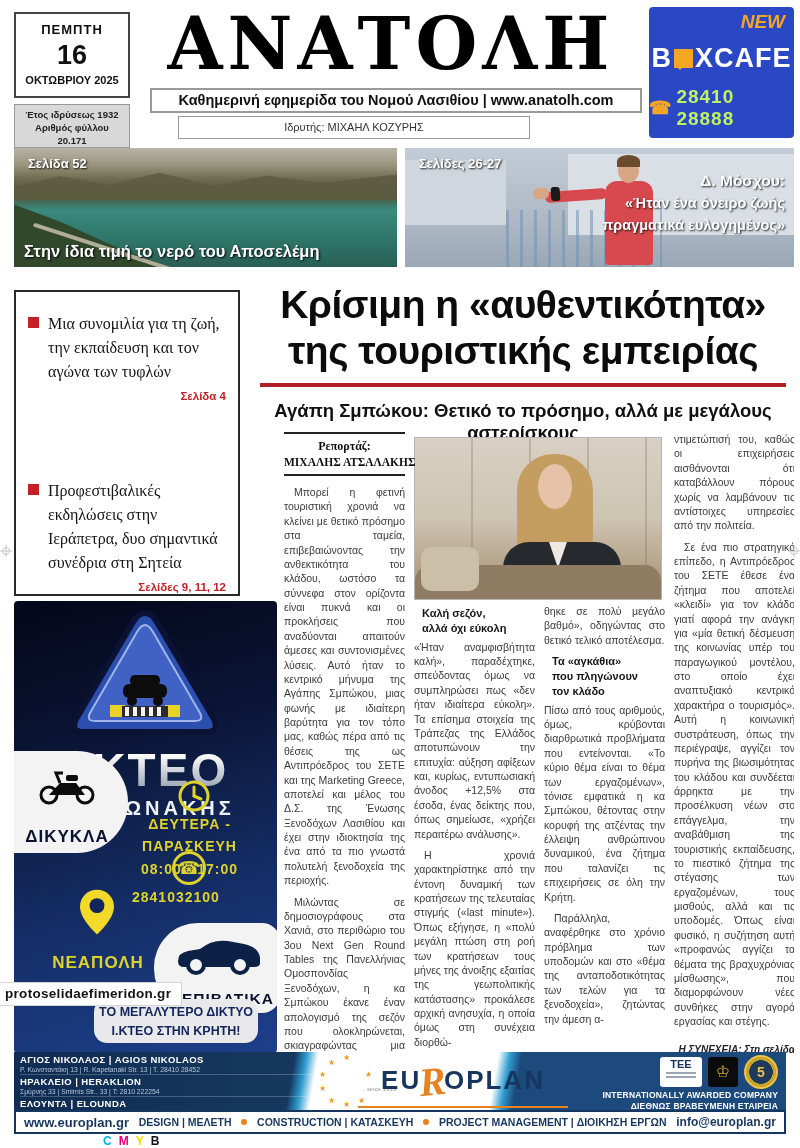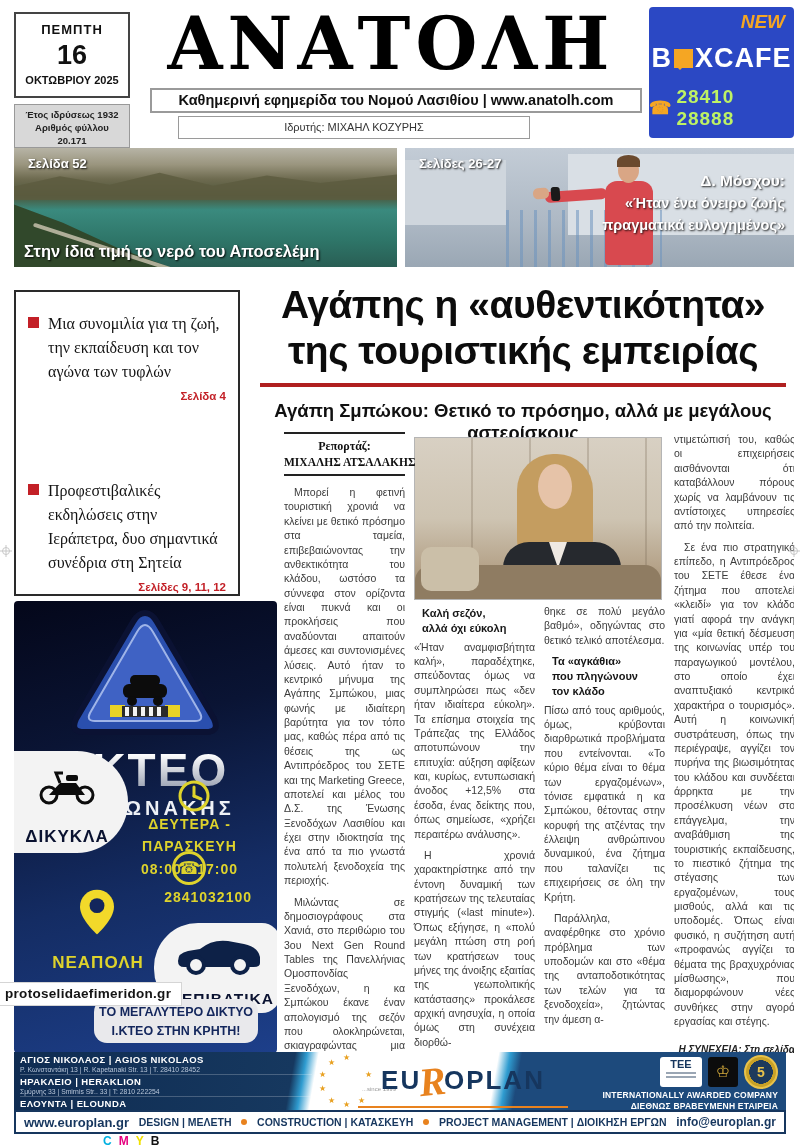--- a/index.html
+++ b/index.html
@@ -107,21 +107,21 @@
   .kteo-name{position:absolute;left:0;right:0;top:196px;text-align:center;color:#eef1f6;font-weight:900;
              font-size:20px;letter-spacing:4px;}
   .kteo-pill-left{position:absolute;left:-16px;top:150px;width:130px;height:102px;background:#f3f3f3;
                   border-radius:0 56px 56px 0;}
   .kteo-moto{position:absolute;left:38px;top:14px;}
   .kteo-dikykla{position:absolute;left:14px;bottom:6px;width:110px;text-align:center;color:#0a1230;font-weight:900;font-size:17px;letter-spacing:1px;}
   .kteo-clock{position:absolute;left:163px;top:178px;}
   .kteo-hours{position:absolute;left:88px;top:212px;width:175px;text-align:center;color:#ded32c;font-weight:900;font-size:14px;letter-spacing:1px;line-height:1.6;}
   .kteo-phone-ic{position:absolute;left:158px;top:250px;width:34px;height:34px;border:3px solid #ded32c;border-radius:50%;box-sizing:border-box;text-align:center;}
   .kteo-phone-ic::before{content:"☎";color:#ded32c;font-size:18px;line-height:28px;}
-  .kteo-phone-num{position:absolute;left:118px;top:288px;width:120px;text-align:right;color:#ded32c;font-weight:900;
+  .kteo-phone-num{position:absolute;left:118px;top:288px;width:120px;text-align:left;color:#ded32c;font-weight:900;
                   font-size:14px;letter-spacing:1px;}
   .kteo-pin{position:absolute;left:66px;top:288px;}
   .kteo-city{position:absolute;left:24px;top:352px;width:120px;text-align:center;color:#ded32c;font-weight:900;font-size:17px;letter-spacing:1px;}
   .kteo-pill-right{position:absolute;left:140px;top:322px;width:126px;height:90px;background:#f3f3f3;border-radius:44px 18px 18px 44px;}
   .kteo-car{position:absolute;left:18px;top:8px;}
   .kteo-epibatika{position:absolute;left:0;right:6px;bottom:5px;text-align:right;color:#0a1230;font-weight:900;font-size:15.5px;letter-spacing:1px;}
   .kteo-slogan{position:absolute;left:80px;top:398px;width:164px;height:44px;background:#e9e9ec;border-radius:13px;
                text-align:center;color:#13265c;font-weight:900;font-size:12.5px;line-height:1.55;padding-top:4px;box-sizing:border-box;}
 
   
@@ -239,21 +239,21 @@
     </div>
     <div class="sb-gap"></div>
     <div class="sb-item">
       <span class="bullet"></span>
       <span class="sb-text">Προφεστιβαλικές εκδηλώσεις στην Ιεράπετρα, δυο σημαντικά συνέδρια στη Σητεία</span>
       <span class="sb-page">Σελίδες 9, 11, 12</span>
     </div>
   </div>
 
   <div class="abs headline-wrap">
-    <div class="hl-line">Αγάπης η «αυθεντικότητα»</div>
+    <div class="hl-line">Κρίσιμη η «αυθεντικότητα»</div>
     <div class="hl-line">της τουριστικής εμπειρίας</div>
     <div class="red-rule" style="background: rgb(176, 32, 32);"></div>
     <div class="subheadline">Αγάπη Σμπώκου: Θετικό το πρόσημο, αλλά με μεγάλους αστερίσκους</div>
   </div>
 
   <div class="abs article-photo">
     <div class="ap-panels"></div>
     <div class="ap-hair"></div>
     <div class="ap-face"></div>
     <div class="ap-blazer"></div>

